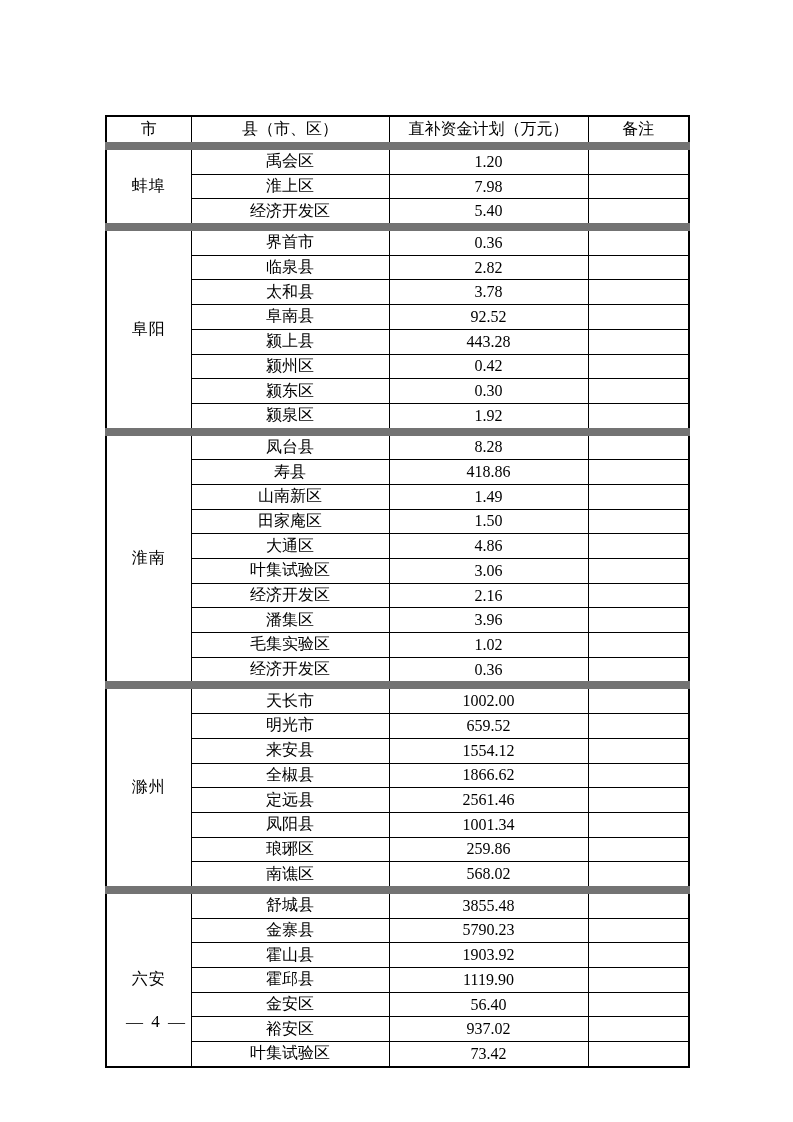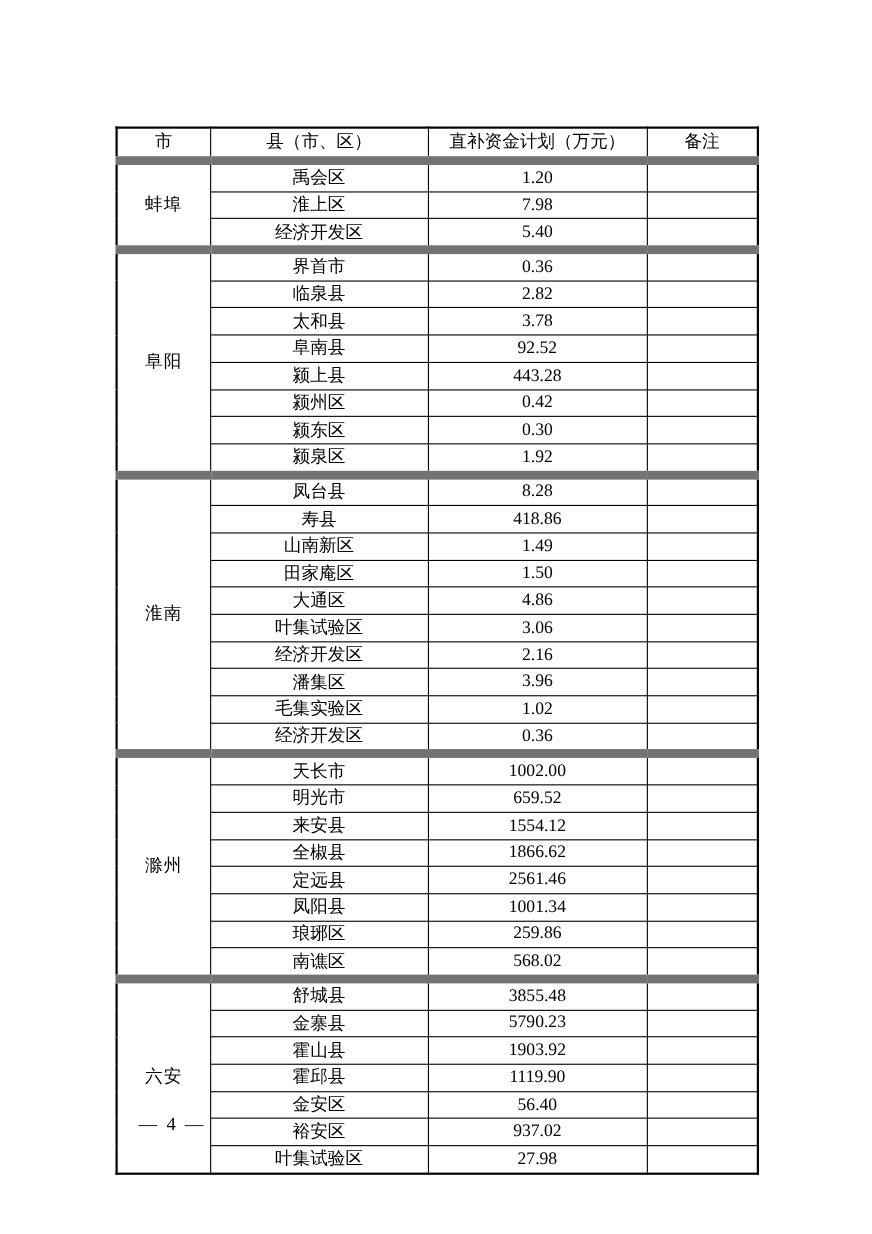--- a/index.html
+++ b/index.html
@@ -262,21 +262,21 @@
           <td class="amount-cell">56.40</td>
           <td class="remark-cell"></td>
         </tr>
         <tr>
           <td class="county-cell">裕安区</td>
           <td class="amount-cell">937.02</td>
           <td class="remark-cell"></td>
         </tr>
         <tr>
           <td class="county-cell">叶集试验区</td>
-          <td class="amount-cell">27.98</td>
+          <td class="amount-cell">73.42</td>
           <td class="remark-cell"></td>
         </tr>
       </tbody>
   </table>
 
   <div class="page-number">— 4 —</div>
 
 </div>
 
 </body></html>

